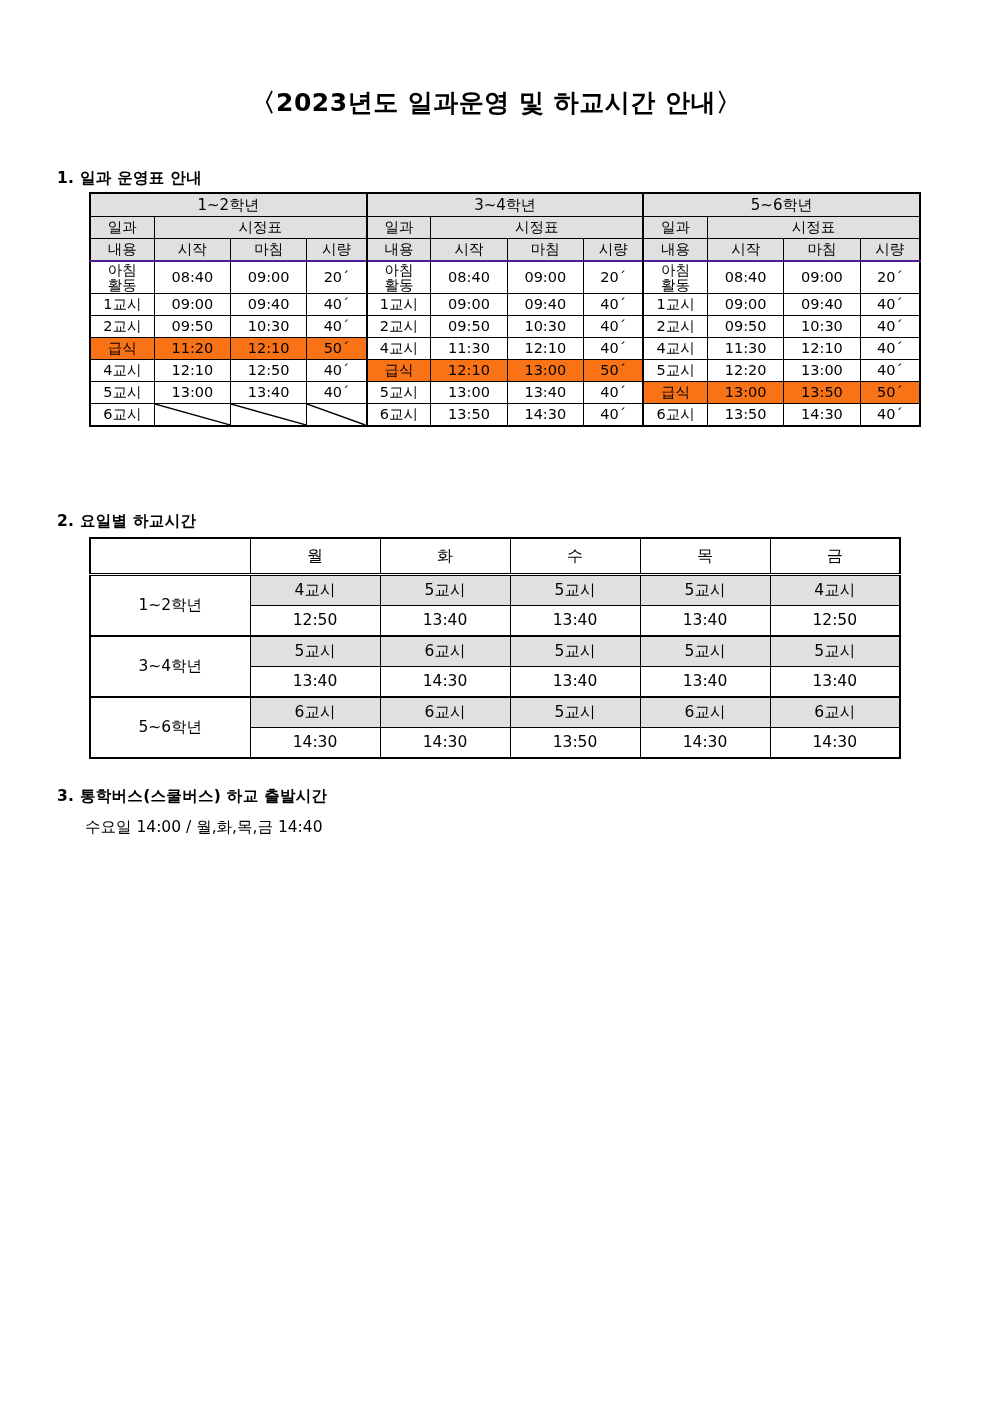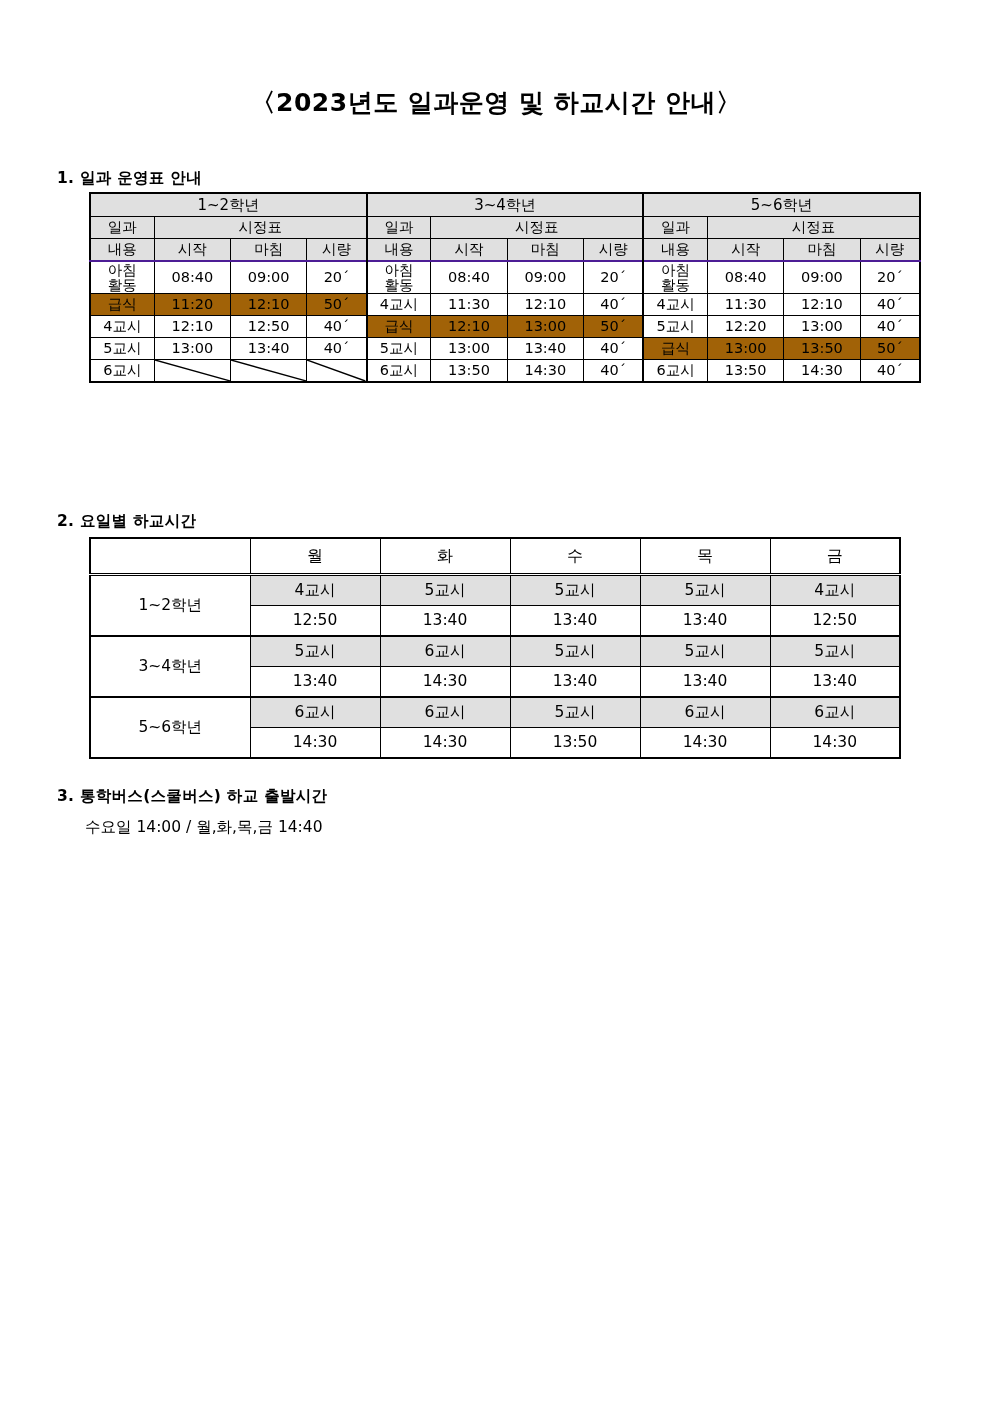--- a/index.html
+++ b/index.html
@@ -89,21 +89,21 @@
     height: 22px;
     font-size: 15px;
   }
   #timetable .col-sep {
     border-left: 2px solid #000000;
   }
   #timetable .row-top {
     border-top: 2px solid #4c1d95;
   }
   #timetable .shaded {
-    background: #a16207;
+    background: #f97316;
     margin-left: 32px;
   }
   #timetable .label-cell {
     font-size: 14.5px;
   }
   #timetable .two-line {
     line-height: 1.0;
     font-size: 14.5px;
     padding: 1px 0;
   }
@@ -235,20 +235,48 @@
             <td class=" row-top">20´</td>
             <td class="label-cell row-top col-sep two-line">
               <span>아침</span>
               <span>활동</span>
             </td>
             <td class=" row-top">08:40</td>
             <td class=" row-top">09:00</td>
             <td class=" row-top">20´</td>
           </tr>
           <tr>
+            <td class="label-cell">1교시</td>
+            <td>09:00</td>
+            <td>09:40</td>
+            <td>40´</td>
+            <td class="label-cell col-sep">1교시</td>
+            <td>09:00</td>
+            <td>09:40</td>
+            <td>40´</td>
+            <td class="label-cell col-sep">1교시</td>
+            <td>09:00</td>
+            <td>09:40</td>
+            <td>40´</td>
+          </tr>
+          <tr>
+            <td class="label-cell">2교시</td>
+            <td>09:50</td>
+            <td>10:30</td>
+            <td>40´</td>
+            <td class="label-cell col-sep">2교시</td>
+            <td>09:50</td>
+            <td>10:30</td>
+            <td>40´</td>
+            <td class="label-cell col-sep">2교시</td>
+            <td>09:50</td>
+            <td>10:30</td>
+            <td>40´</td>
+          </tr>
+          <tr>
             <td class="label-cell shaded">급식</td>
             <td class="shaded">11:20</td>
             <td class="shaded">12:10</td>
             <td class="shaded">50´</td>
             <td class="label-cell col-sep">4교시</td>
             <td>11:30</td>
             <td>12:10</td>
             <td>40´</td>
             <td class="label-cell col-sep">4교시</td>
             <td>11:30</td>

